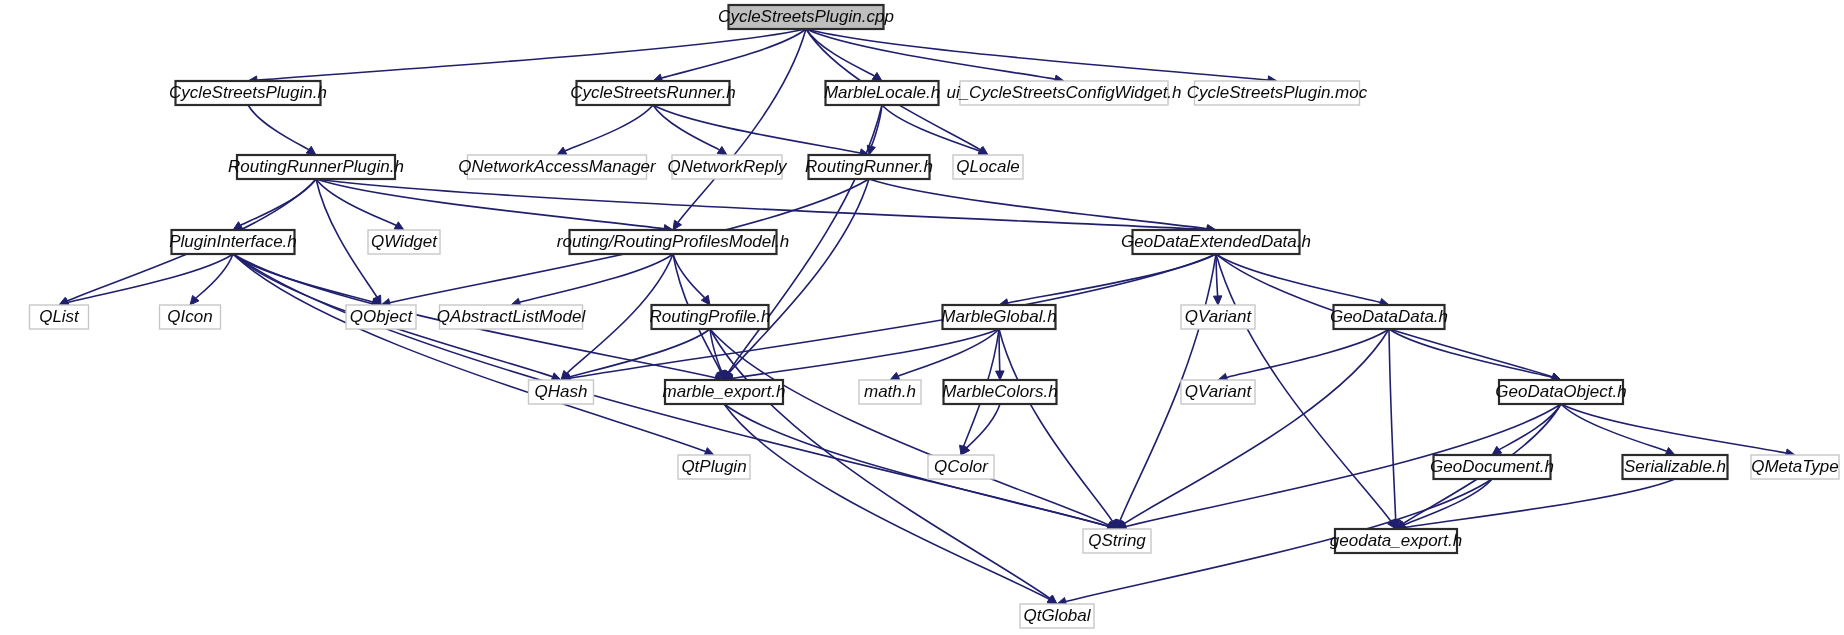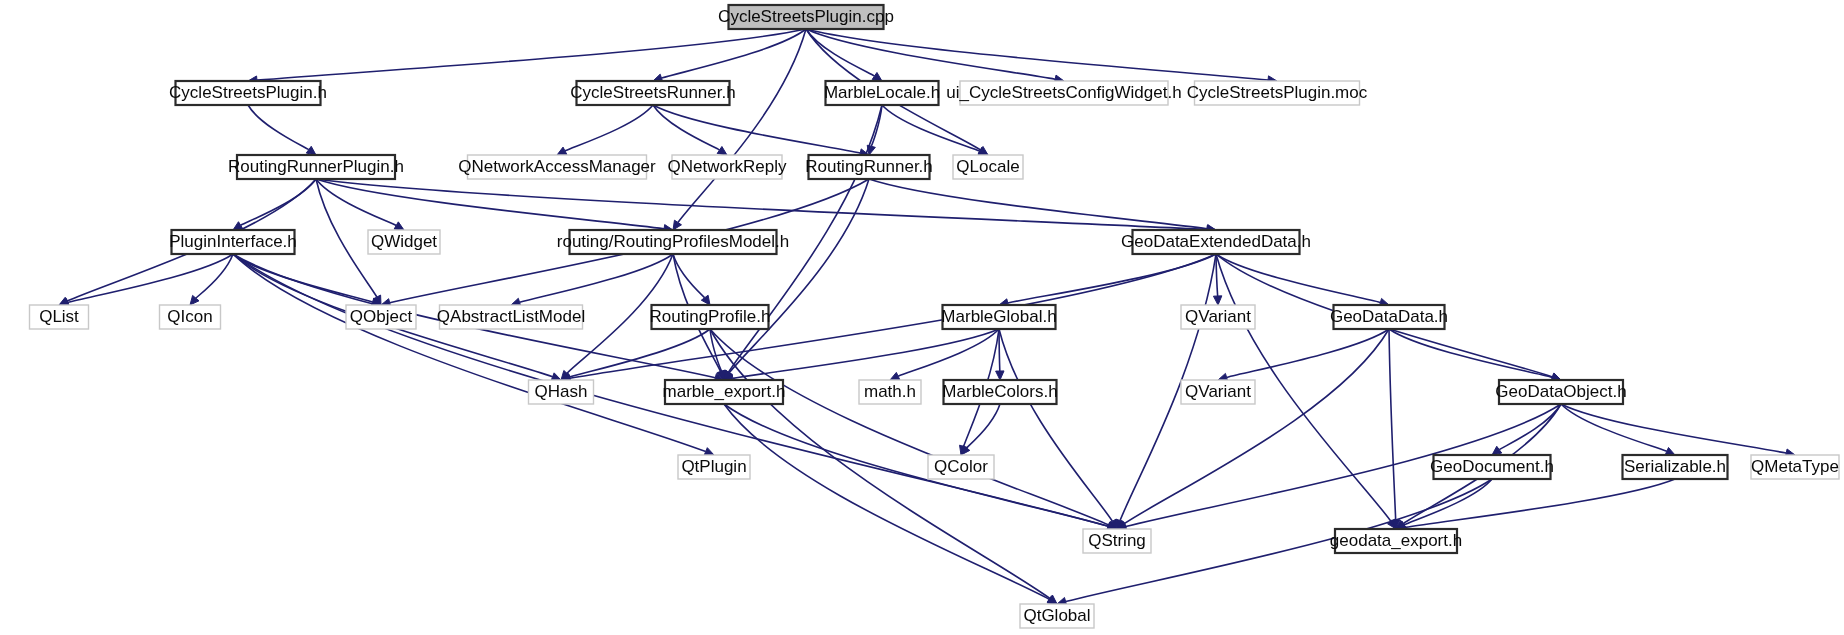--- a/index.html
+++ b/index.html
@@ -10,20 +10,21 @@
   body {
     width: 1844px;
     height: 635px;
     overflow: hidden;
     font-family: "Liberation Sans", sans-serif;
   }
   #graph-root {
     position: relative;
     width: 1844px;
     height: 445px;
+    font-style: italic;
   }
   svg#graph-svg {
     position: absolute;
     top: 0;
     left: 0;
     width: 1844px;
     height: 635px;
     display: block;
   }
   .edge-path {

